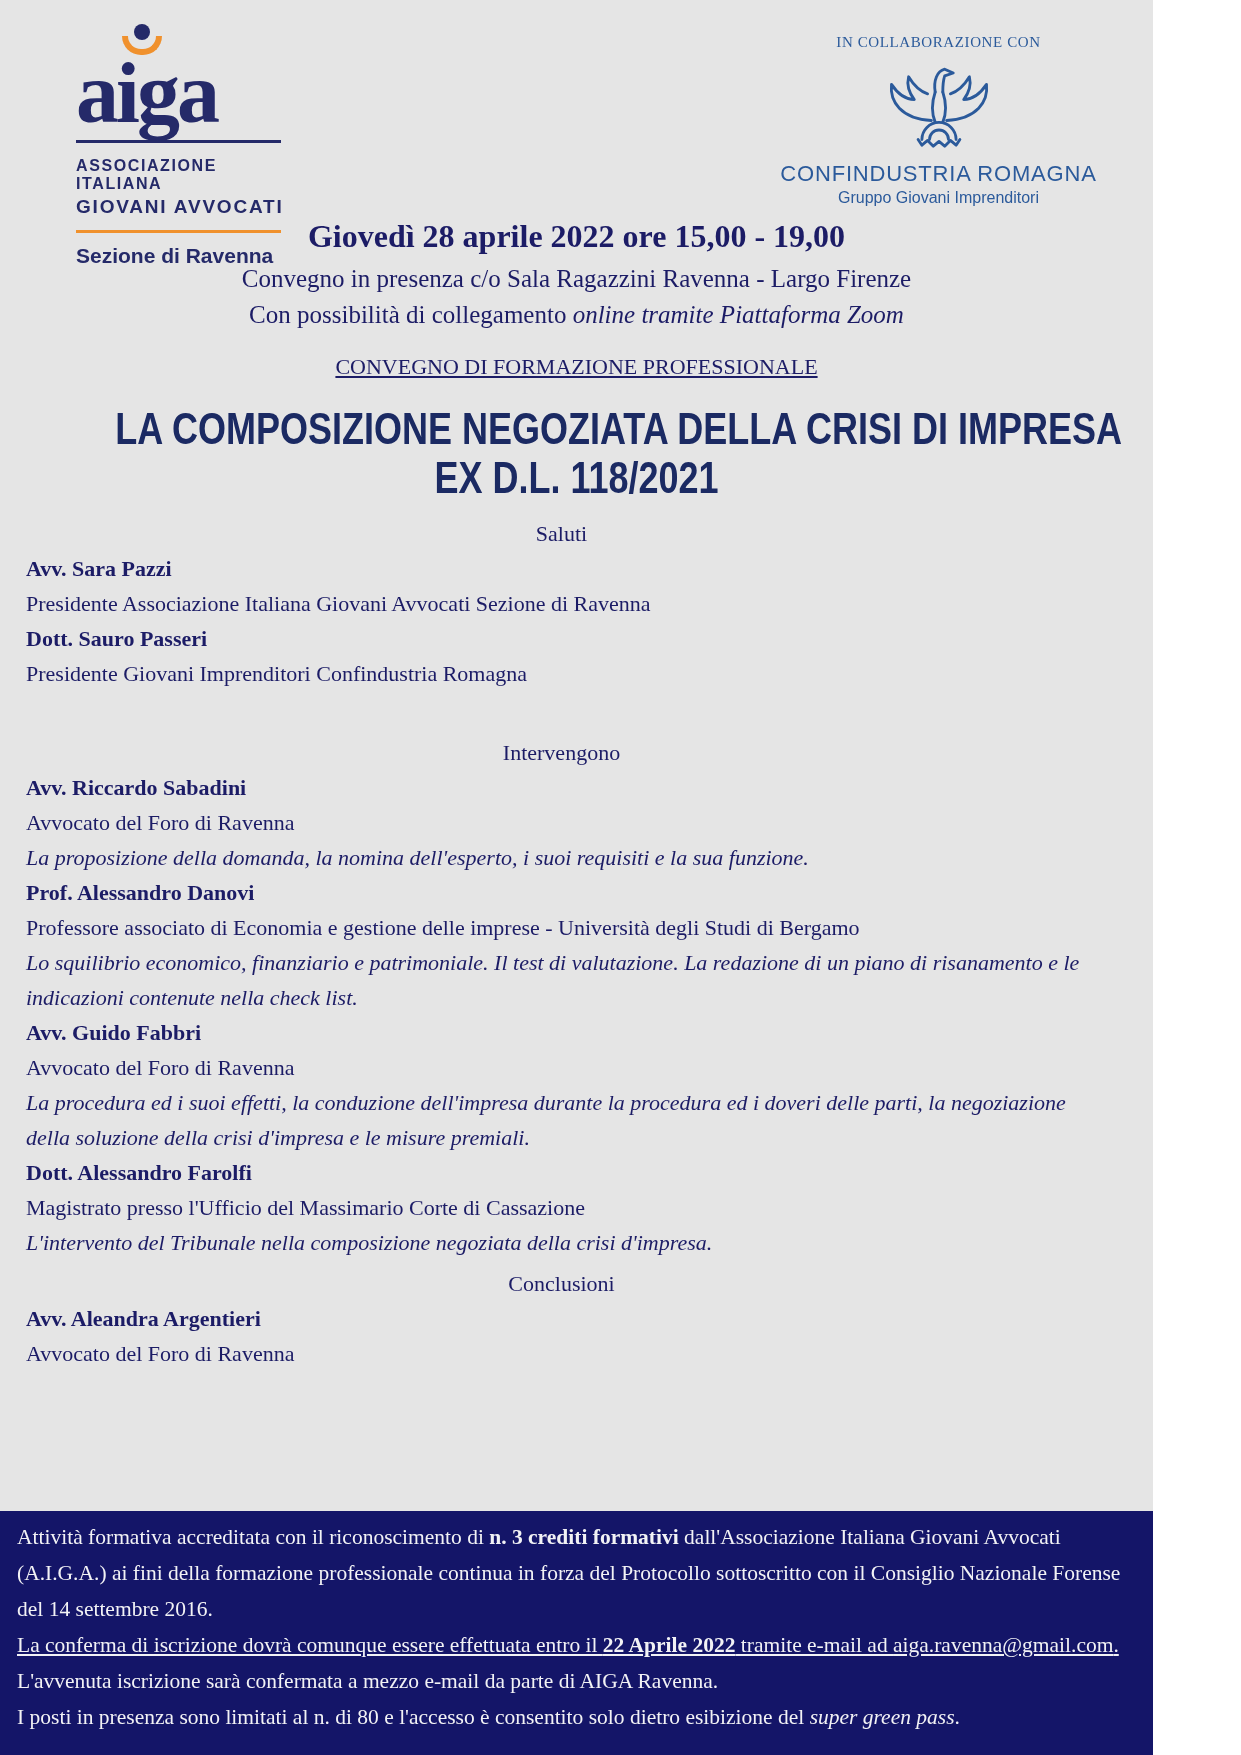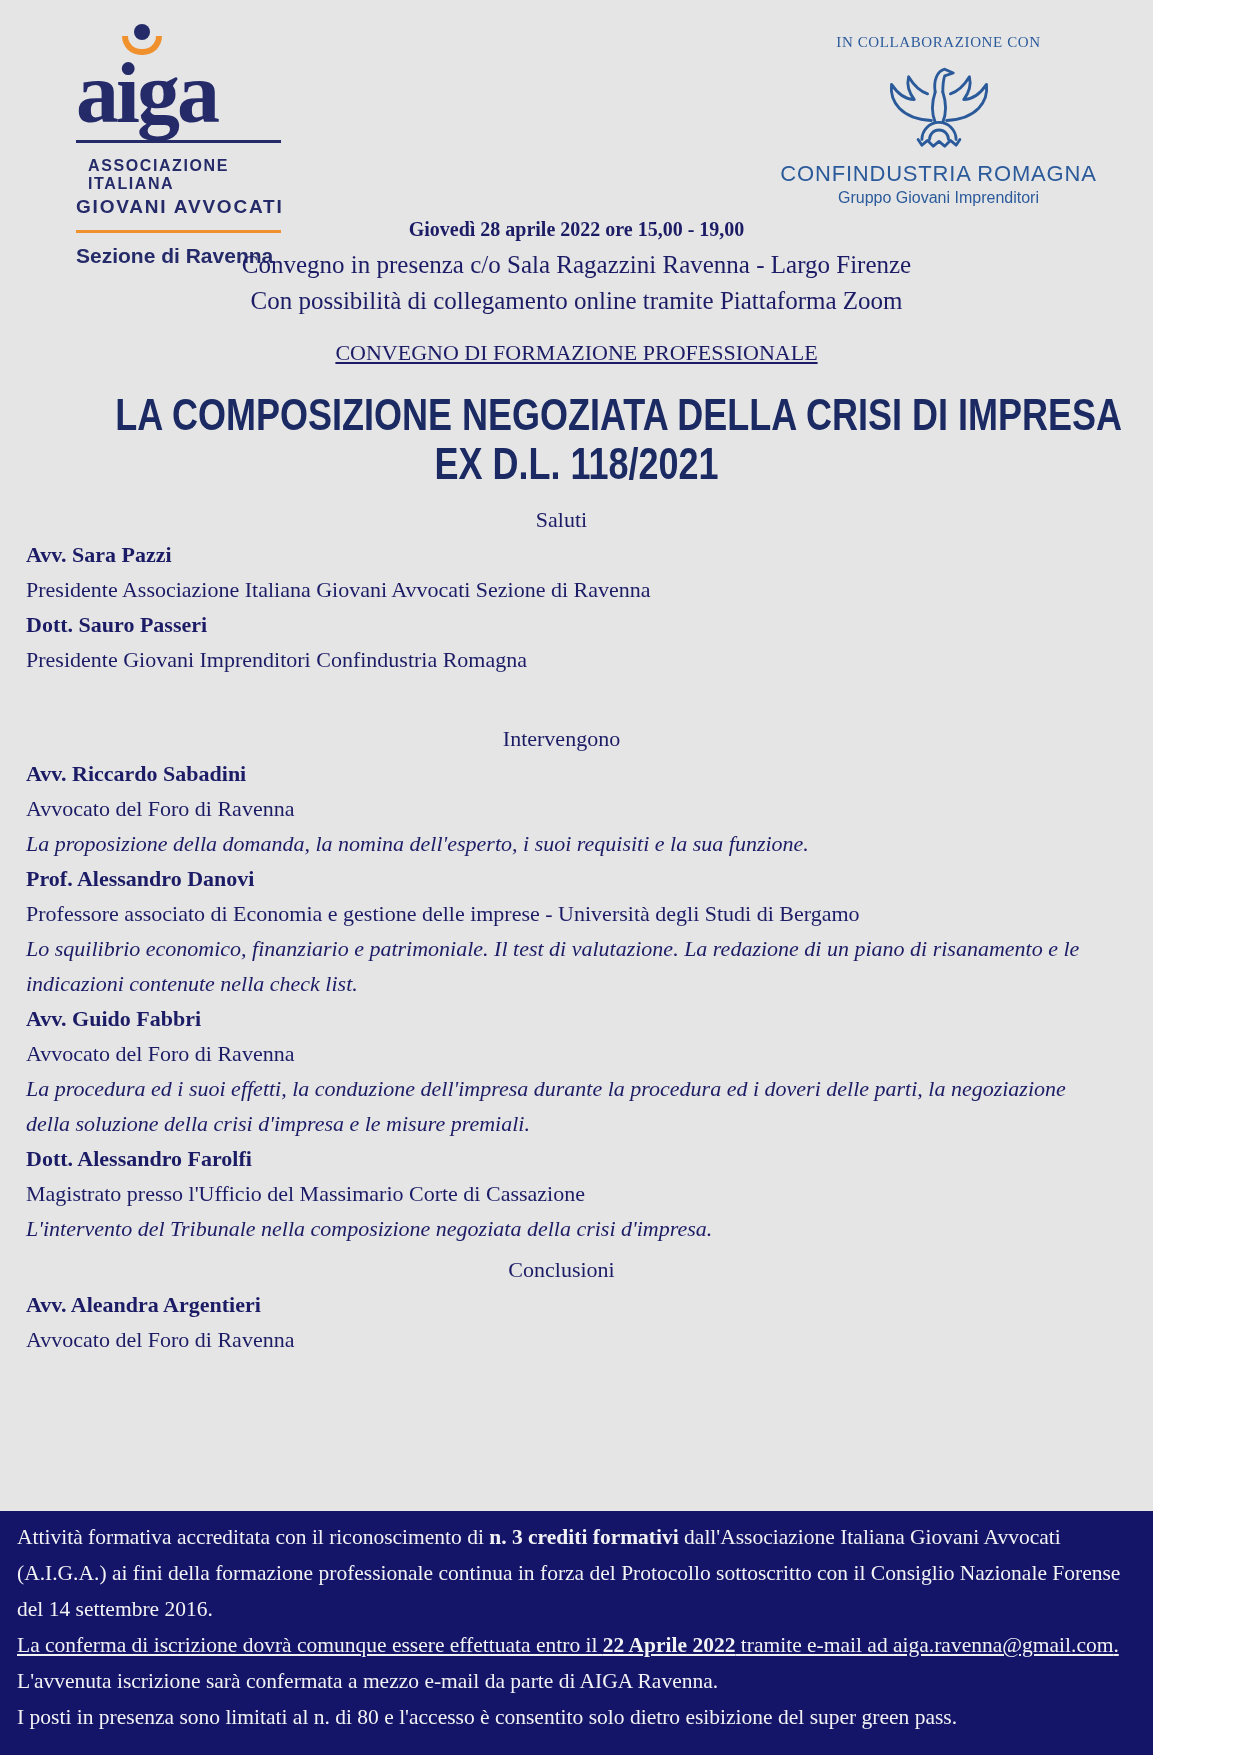--- a/index.html
+++ b/index.html
@@ -14,41 +14,41 @@
 
   .aiga { width:215px; }
   .aiga-word { position:relative; font-weight:bold; font-size:86px; line-height:86px;
     letter-spacing:-3px; color:#252a69; padding-top:26px; }
   .aiga-dot { position:absolute; left:58px; top:0; width:16px; height:16px;
     border-radius:50%; background:#252a69; }
   .aiga-arc { position:absolute; left:46px; top:12px; width:40px; height:19px;
     border:6px solid #f0912d; border-top:none; border-radius:0 0 22px 22px; box-sizing:border-box; }
   .aiga-underline { width:205px; height:3px; background:#252a69; margin-top:4px; }
   .aiga-assoc1 { font-family:"Liberation Sans",sans-serif; font-weight:bold; font-size:16px;
-    letter-spacing:1.6px; color:#252a69; margin-top:14px;margin-left:12px; }
+    letter-spacing:1.6px; color:#252a69; margin-top:14px; }
   .aiga-assoc2 { font-family:"Liberation Sans",sans-serif; font-weight:bold; font-size:19px;
     letter-spacing:1.8px; color:#252a69; margin-top:3px; }
   .aiga-orange-line { width:205px; height:3px; background:#f0912d; margin-top:12px; }
   .aiga-section { font-family:"Liberation Sans",sans-serif; font-weight:bold; font-size:21px;
     color:#252a69; margin-top:11px; }
 
   .collab { width:345px; text-align:center; padding-top:10px; }
   .collab-label { font-size:15px; letter-spacing:0.6px; color:#2b5a9b; }
   .eagle-wrap { margin:12px auto 0; height:96px; }
   .collab-org { font-family:"Liberation Sans",sans-serif; font-weight:400; font-size:22px;
     letter-spacing:0.8px; color:#2b5a9b; margin-top:2px; white-space:nowrap; }
   .collab-group { font-family:"Liberation Sans",sans-serif; font-weight:400; font-size:16px;
     color:#2b5a9b; margin-top:2px; }
 
   
   .event { text-align:center; margin-top:2px; }
-  .event-datetime { font-size:20px; font-weight:bold; }
+  .event-datetime { font-size:32px; font-weight:bold; }
   .event-location { font-size:25px; margin-top:10px; }
   .event-online { font-size:25px; margin-top:8px; }
-  .italic { }
+  .italic { font-style:italic; }
   .event-category { font-size:22px; margin-top:25px; text-decoration:underline; }
   .event-title { margin-top:24px; font-family:"Liberation Sans",sans-serif; font-weight:bold;
     color:#1b2a63; font-size:45px; line-height:49px; }
   .event-title .tline { display:block; transform:scaleX(0.8); transform-origin:center; white-space:nowrap; }
 
   
   .program { padding:0 56px 0 26px; font-size:22px; line-height:35px; margin-top:14px; }
   .sec-head { text-align:center; }
   .sp-name { font-weight:bold; }
   .sp-topic { font-style:italic; }

